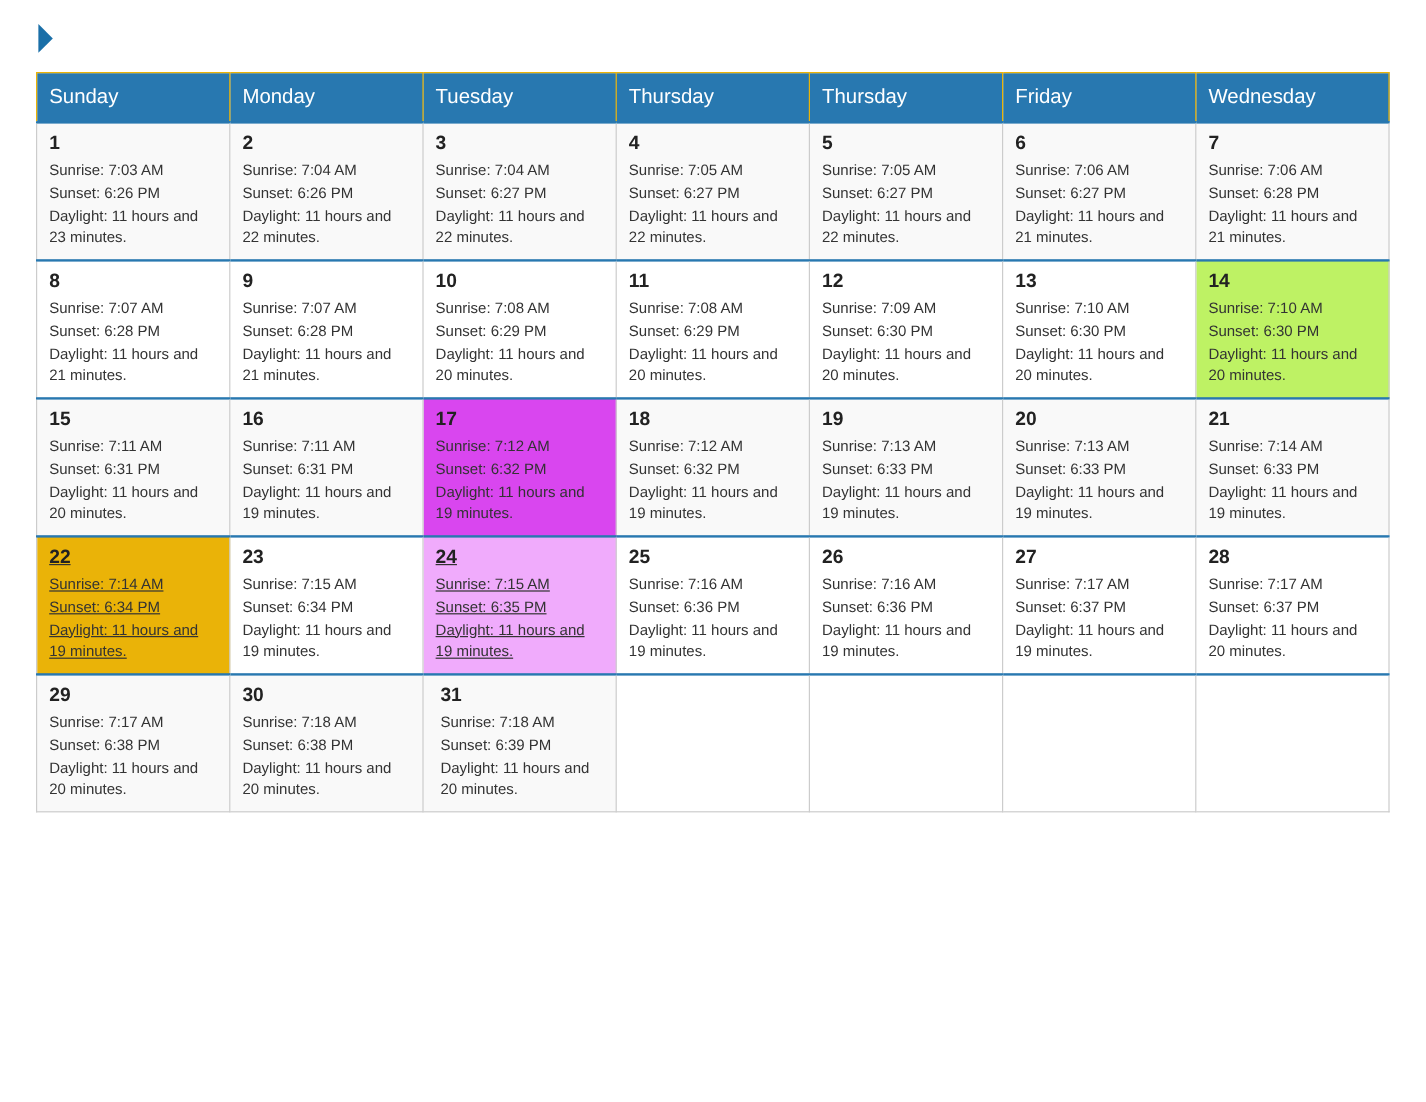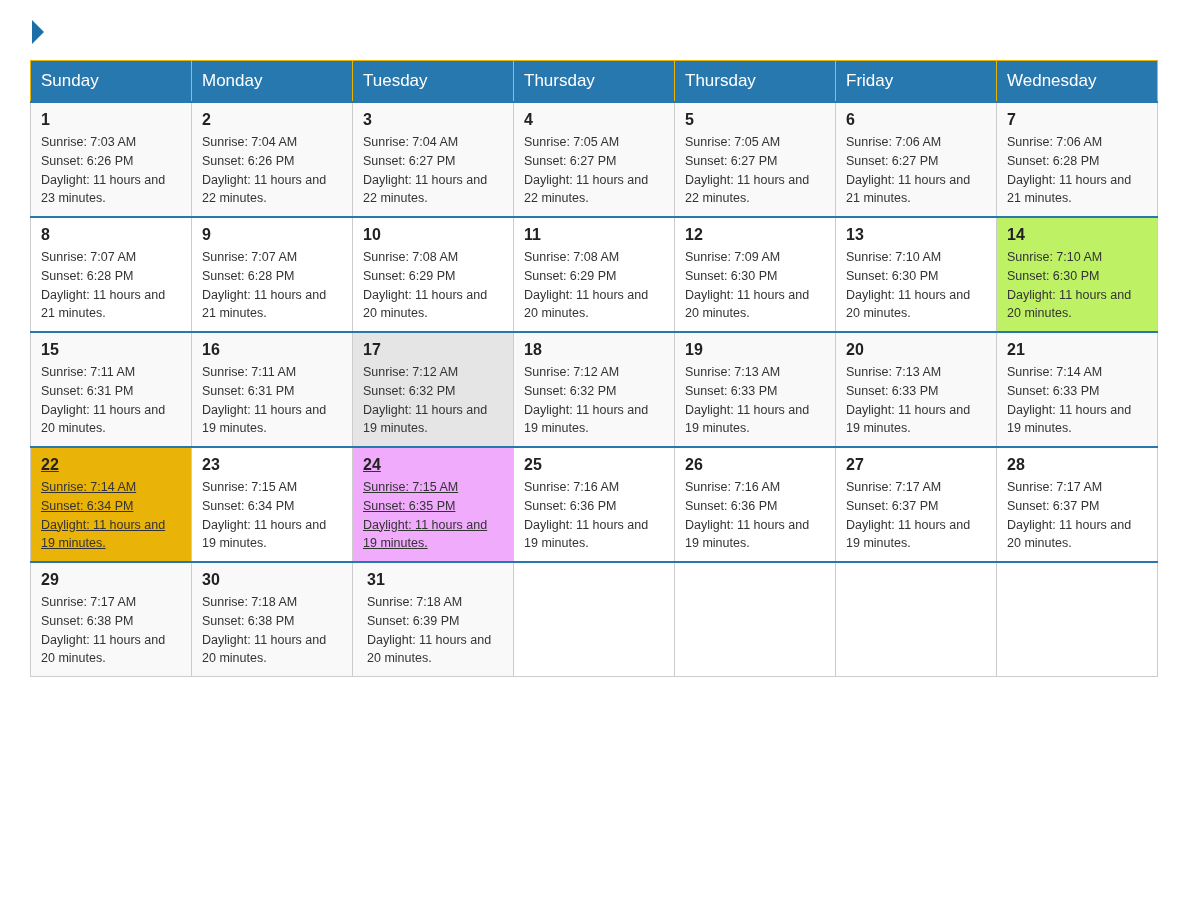--- a/index.html
+++ b/index.html
@@ -269,21 +269,21 @@
           </div>
         </td>
         <td style="background: rgb(249, 249, 249);">
           <span class="day-number">16</span>
           <div class="day-info">
             Sunrise: 7:11 AM<br>
             Sunset: 6:31 PM<br>
             Daylight: 11 hours and 19 minutes.
           </div>
         </td>
-        <td style="background: #e5e5e5; margin-left: 34px;">
+        <td style="background: #d946ef; margin-left: 34px;">
           <span class="day-number">17</span>
           <div class="day-info">
             Sunrise: 7:12 AM<br>
             Sunset: 6:32 PM<br>
             Daylight: 11 hours and 19 minutes.
           </div>
         </td>
         <td style="background: rgb(249, 249, 249);">
           <span class="day-number">18</span>
           <div class="day-info">

